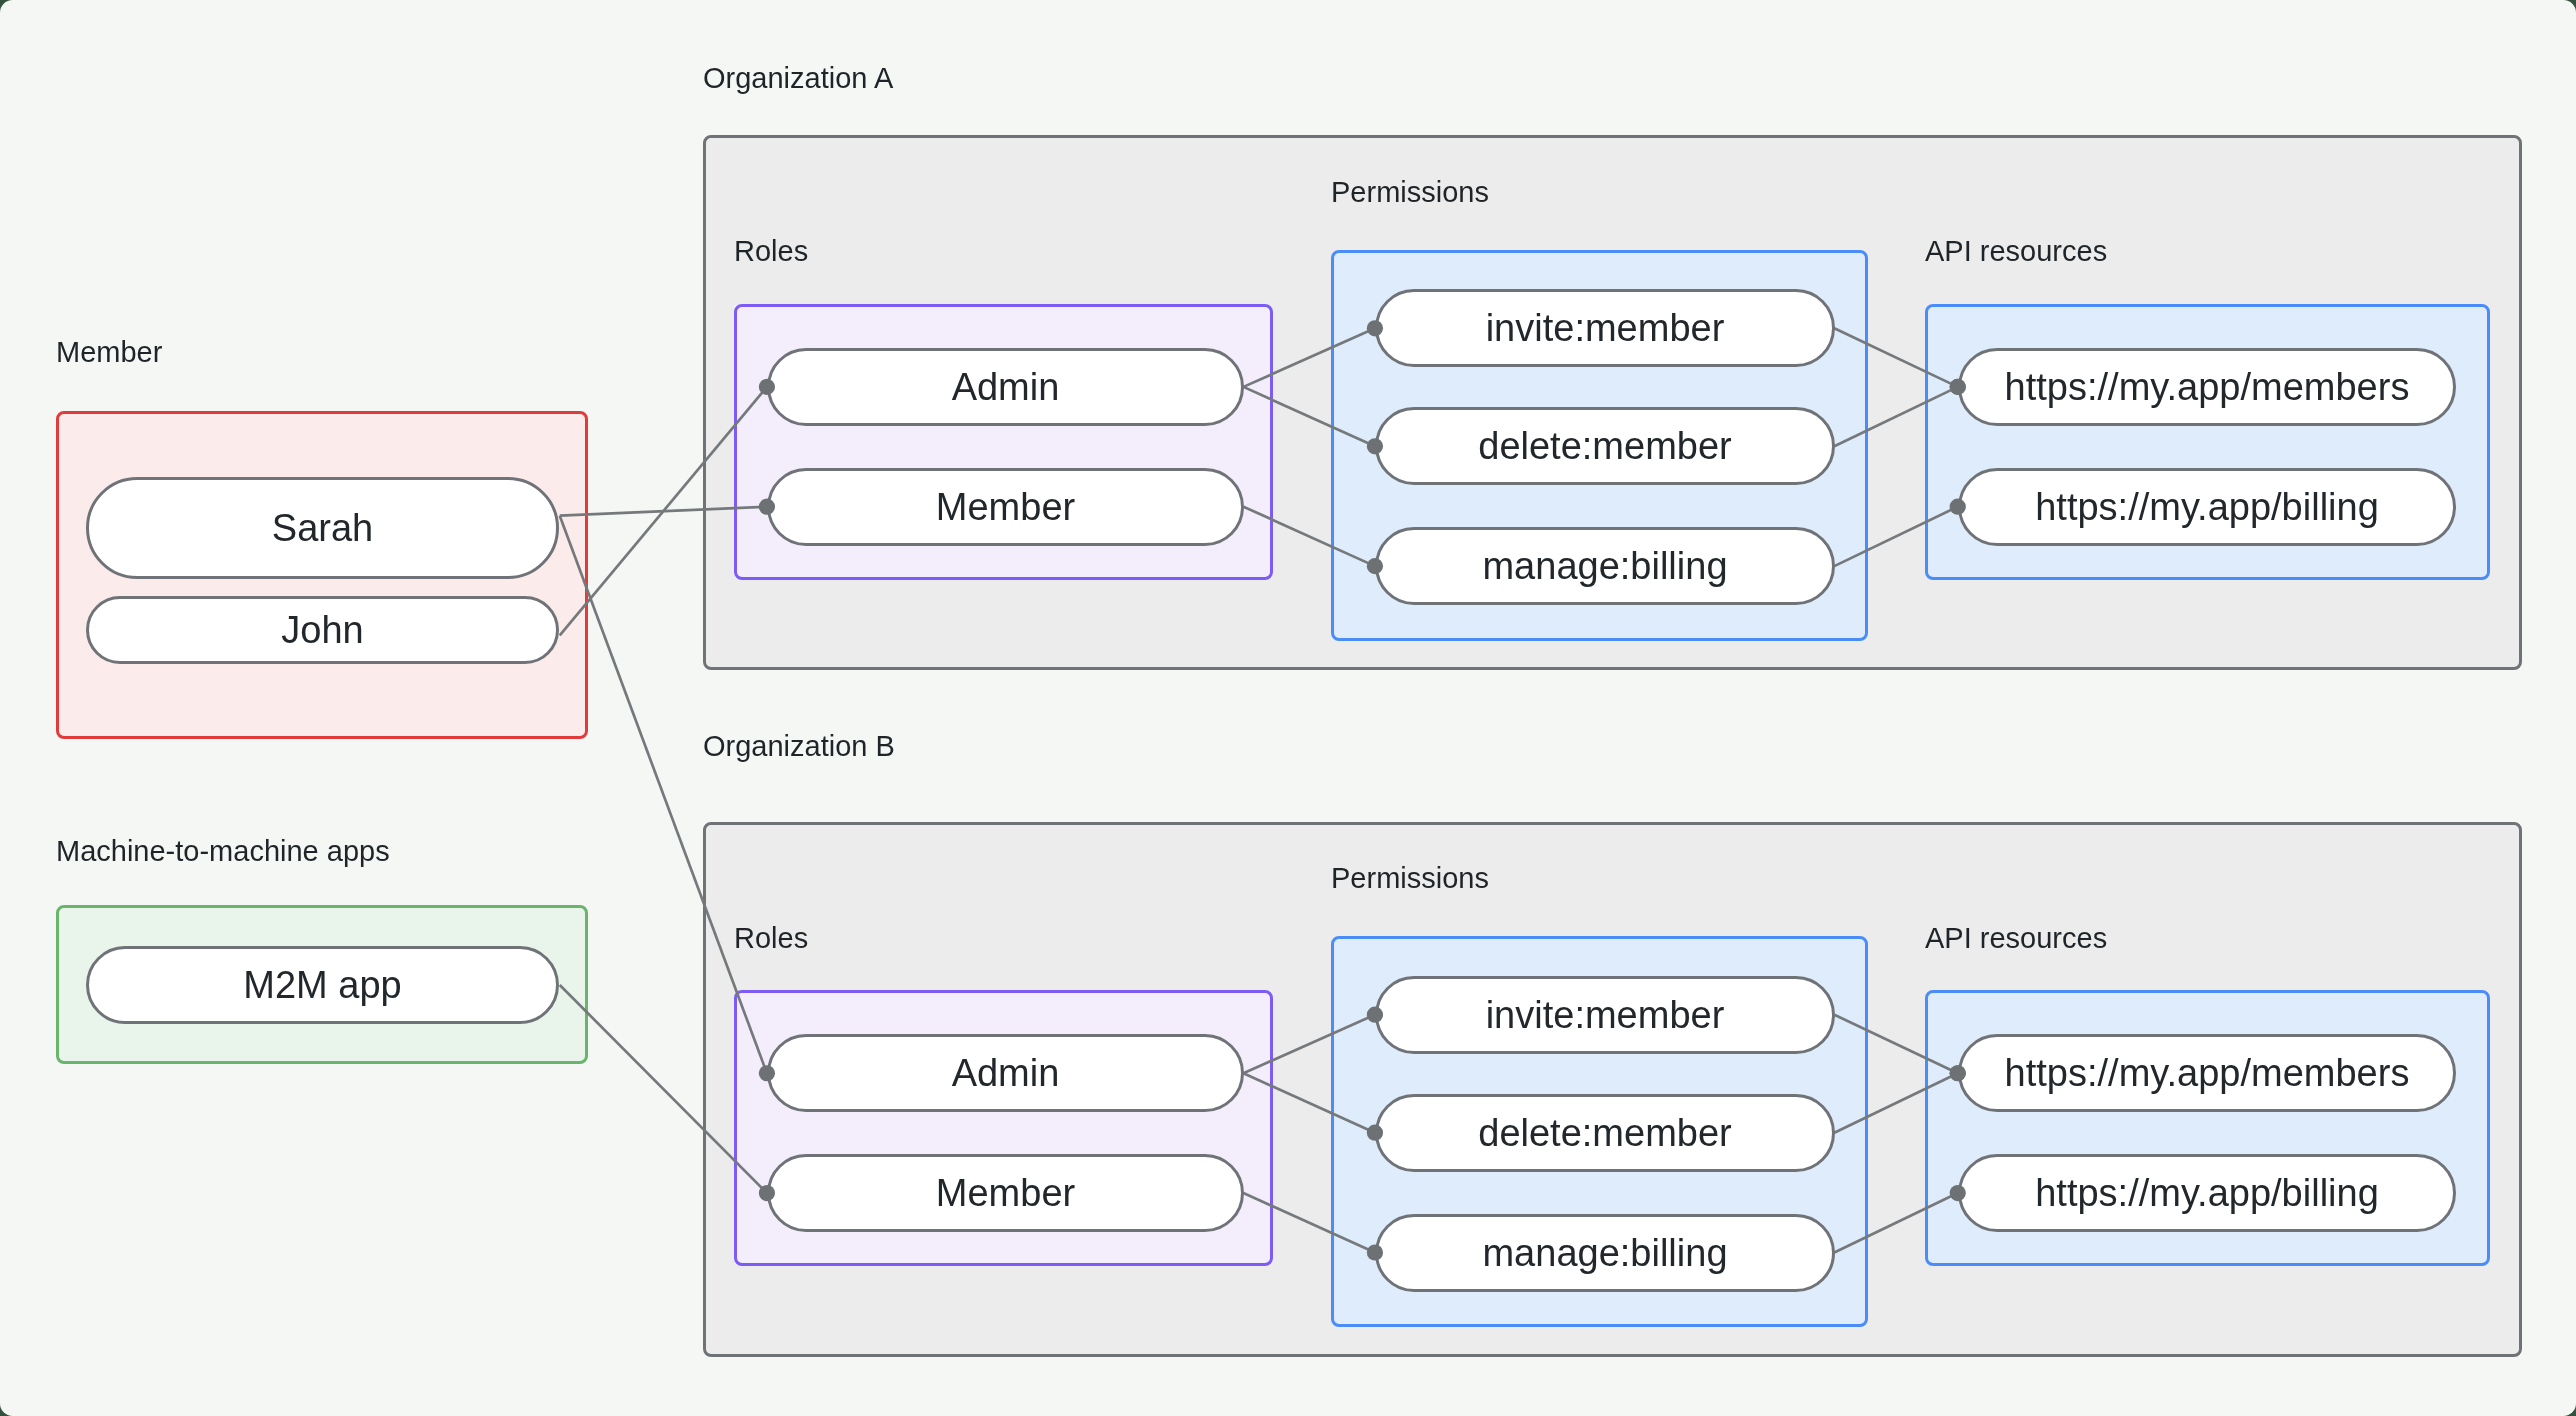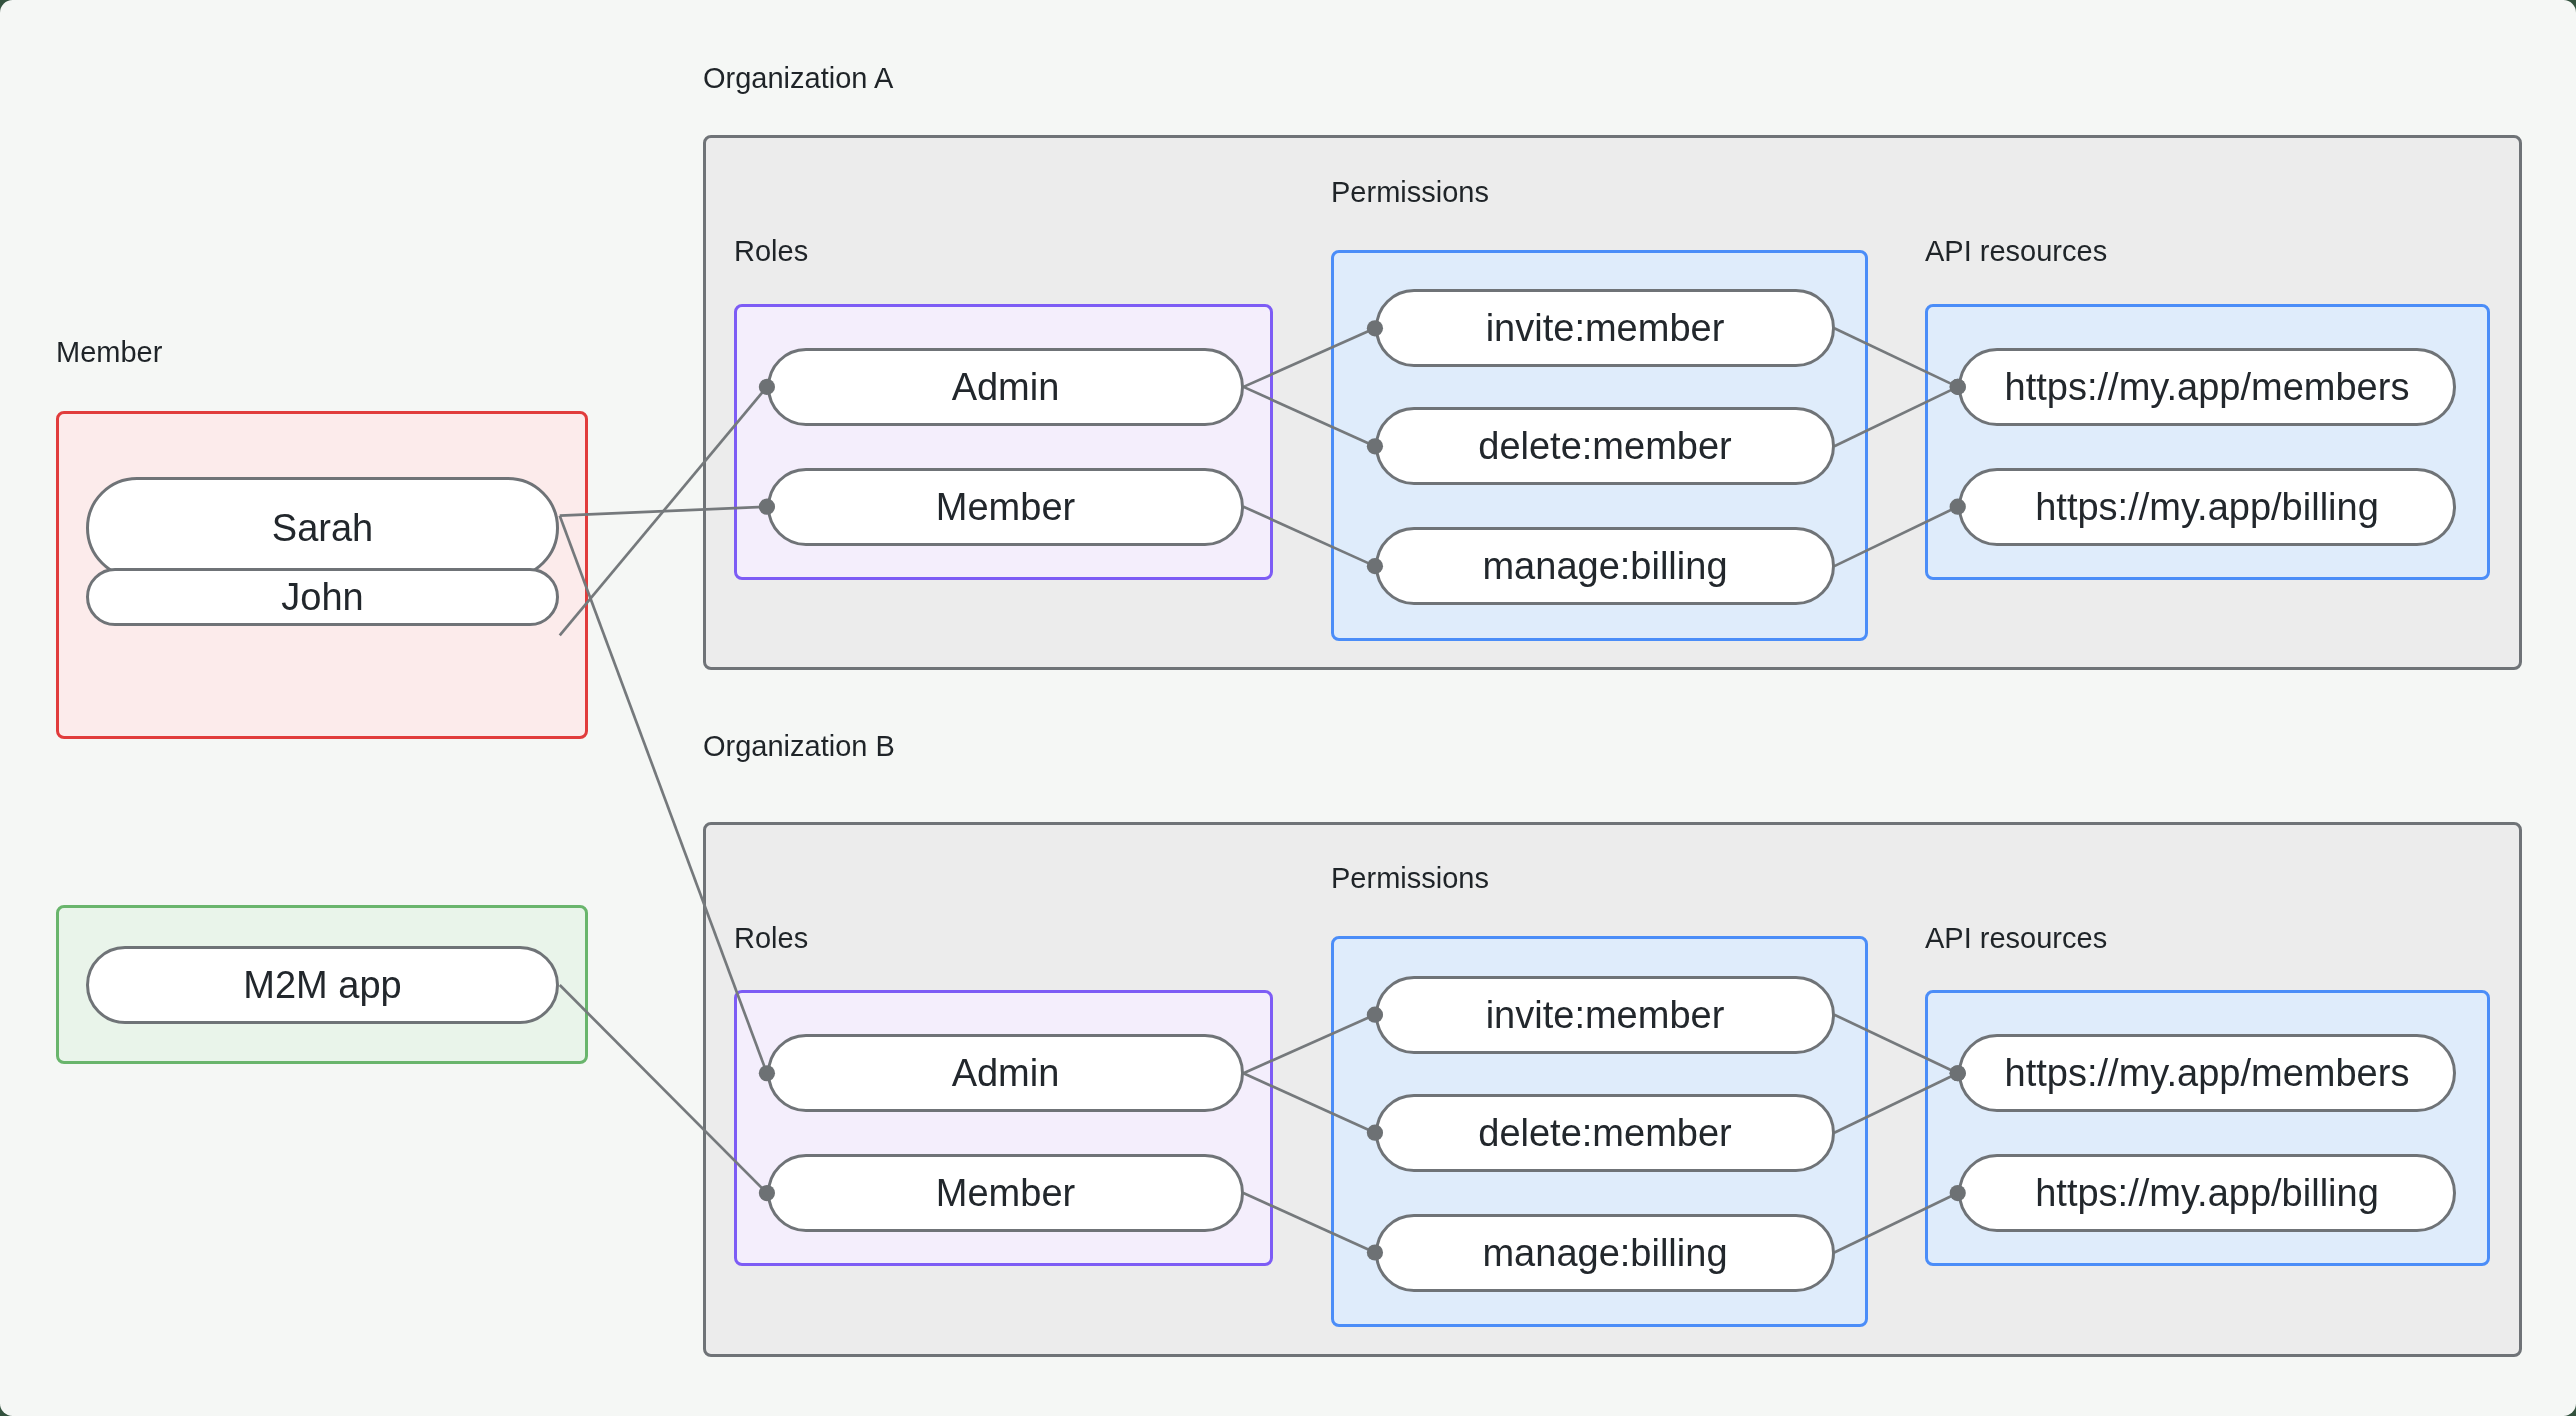--- a/index.html
+++ b/index.html
@@ -36,20 +36,21 @@
   <div class="box org" style="left:703px;top:135px;width:1819px;height:535px;"></div>
   <div class="box org" style="left:703px;top:822px;width:1819px;height:535px;"></div>
   <div class="box purple" style="left:734px;top:304px;width:539px;height:276px;"></div>
   <div class="box blue" style="left:1331px;top:250px;width:537px;height:391px;"></div>
   <div class="box blue" style="left:1925px;top:304px;width:565px;height:276px;"></div>
   <div class="box purple" style="left:734px;top:990px;width:539px;height:276px;"></div>
   <div class="box blue" style="left:1331px;top:936px;width:537px;height:391px;"></div>
   <div class="box blue" style="left:1925px;top:990px;width:565px;height:276px;"></div>
 
   <div class="label" style="left:56px;top:337px;">Member</div>
+  <div class="label" style="left:56px;top:836px;">Machine-to-machine apps</div>
   <div class="label" style="left:703px;top:63px;">Organization A</div>
   <div class="label" style="left:703px;top:731px;">Organization B</div>
   <div class="label" style="left:734px;top:236px;">Roles</div>
   <div class="label" style="left:1331px;top:177px;">Permissions</div>
   <div class="label" style="left:1925px;top:236px;">API resources</div>
   <div class="label" style="left:734px;top:923px;">Roles</div>
   <div class="label" style="left:1331px;top:863px;">Permissions</div>
   <div class="label" style="left:1925px;top:923px;">API resources</div>
 
   <svg class="lines-layer" width="2576" height="1416" id="lines" viewBox="0 0 2859 1572">
@@ -66,21 +67,21 @@
       <line x1="1380" y1="1191.5" x2="1526" y2="1126.5" stroke="#75797c" stroke-width="3"></line>
       <line x1="1380" y1="1191.5" x2="1526" y2="1257.5" stroke="#75797c" stroke-width="3"></line>
       <line x1="1380" y1="1324.5" x2="1526" y2="1390.5" stroke="#75797c" stroke-width="3"></line>
       <line x1="2036" y1="1126.5" x2="2173" y2="1191.5" stroke="#75797c" stroke-width="3"></line>
       <line x1="2036" y1="1257.5" x2="2173" y2="1191.5" stroke="#75797c" stroke-width="3"></line>
       <line x1="2036" y1="1390.5" x2="2173" y2="1324.5" stroke="#75797c" stroke-width="3"></line>
     </svg>
 
   <div id="nodes">
       <div class="pill" style="left: 86px; top: 477px; width: 473px; height: 102px;">Sarah</div>
-      <div class="pill" style="left: 86px; top: 568px; width: 473px; height: 58px;">John</div>
+      <div class="pill" style="left: 86px; top: 596px; width: 473px; height: 68px;">John</div>
       <div class="pill" style="left: 86px; top: 946px; width: 473px; height: 78px;">M2M app</div>
       <div class="pill" style="left: 767px; top: 348px; width: 477px; height: 78px;">Admin</div>
       <div class="pill" style="left: 767px; top: 468px; width: 477px; height: 78px;">Member</div>
       <div class="pill" style="left: 1375px; top: 289px; width: 460px; height: 78px;">invite:member</div>
       <div class="pill" style="left: 1375px; top: 407px; width: 460px; height: 78px;">delete:member</div>
       <div class="pill" style="left: 1375px; top: 527px; width: 460px; height: 78px;">manage:billing</div>
       <div class="pill" style="left: 1958px; top: 348px; width: 498px; height: 78px;">https://my.app/members</div>
       <div class="pill" style="left: 1958px; top: 468px; width: 498px; height: 78px;">https://my.app/billing</div>
       <div class="pill" style="left: 767px; top: 1034px; width: 477px; height: 78px;">Admin</div>
       <div class="pill" style="left: 767px; top: 1154px; width: 477px; height: 78px;">Member</div>

